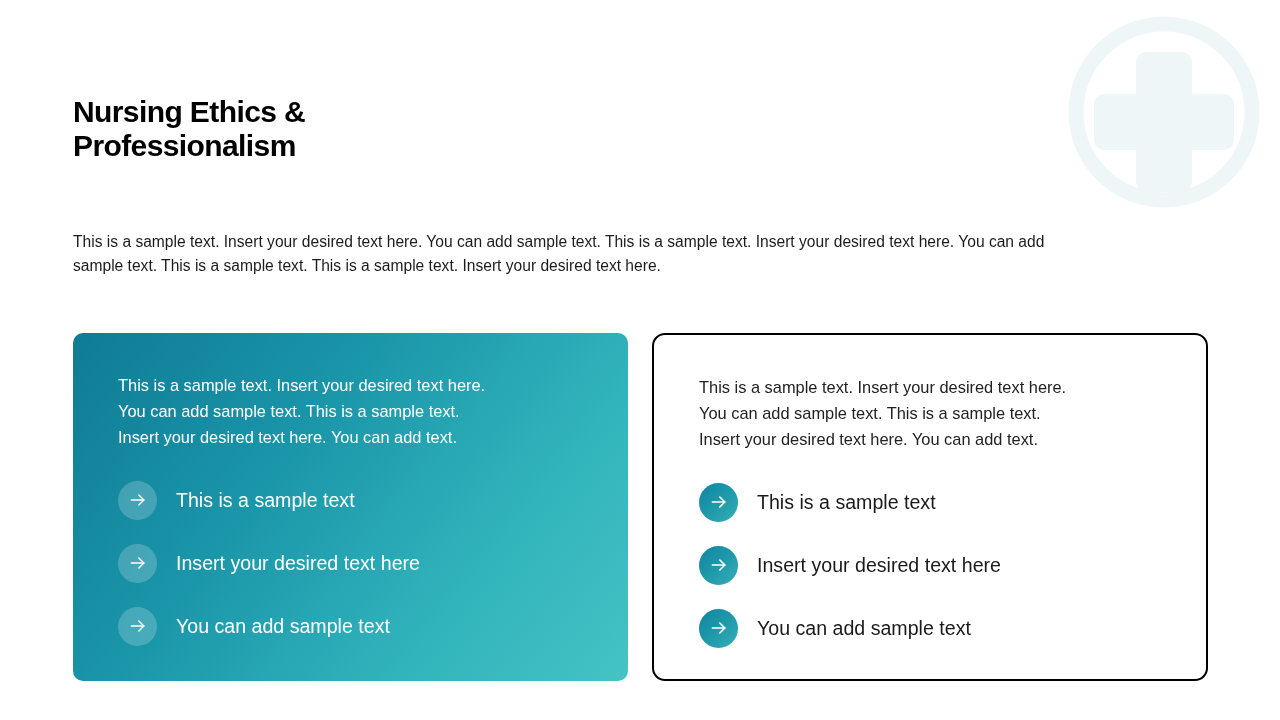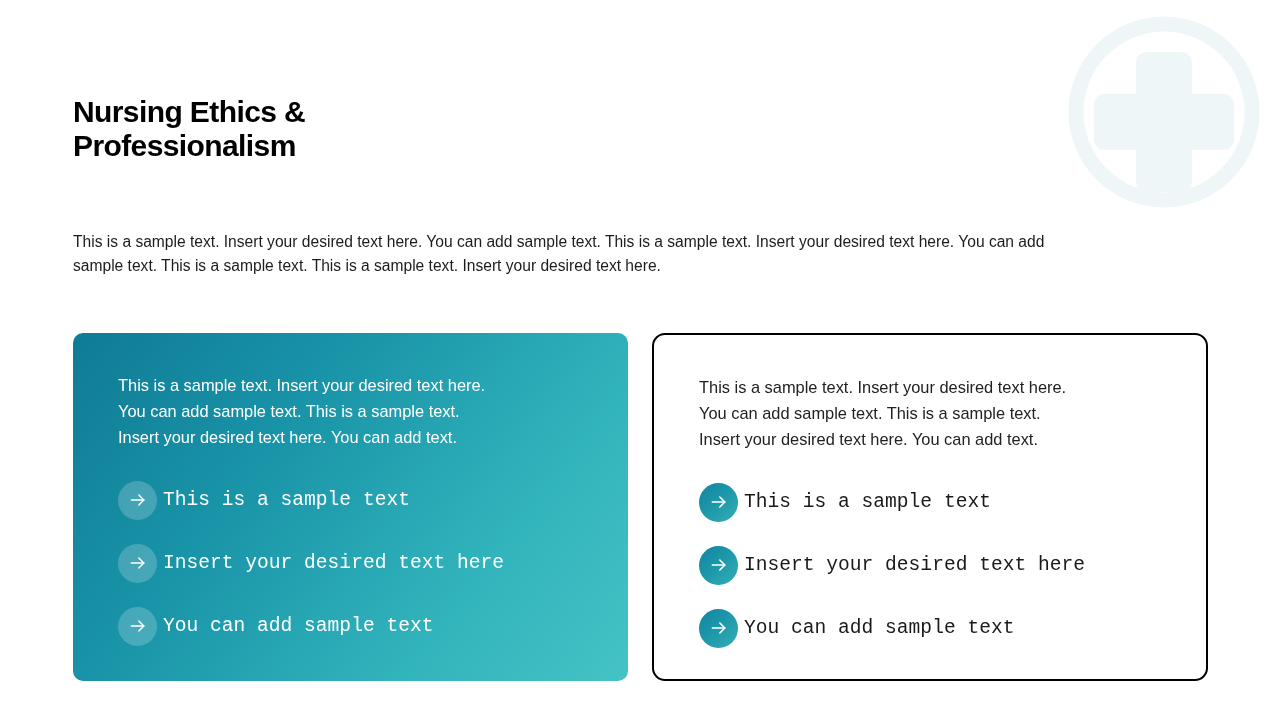--- a/index.html
+++ b/index.html
@@ -84,23 +84,22 @@
 
   
   .card-list {
     list-style: none;
     margin-top: 30px;
   }
 
   .list-item {
     display: flex;
     align-items: center;
-    gap: 6px;
+    gap: 19px;
     margin-bottom: 24px;
-    font-family: Liberation Mono, monospace;
   }
 
   .list-item:last-child { margin-bottom: 4px; }
 
   .arrow-badge {
     flex: 0 0 auto;
     width: 39px;
     height: 39px;
     border-radius: 50%;
     display: flex;

